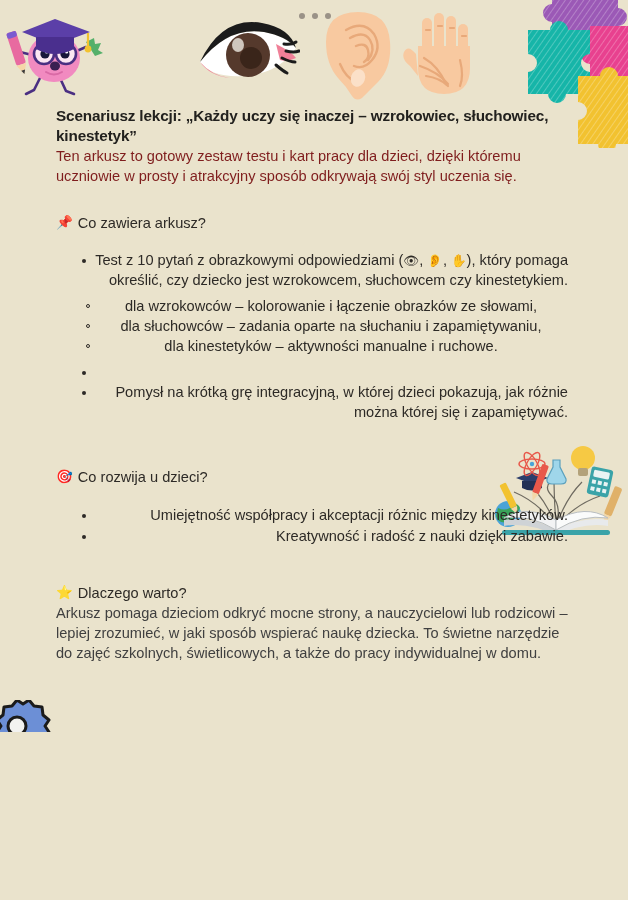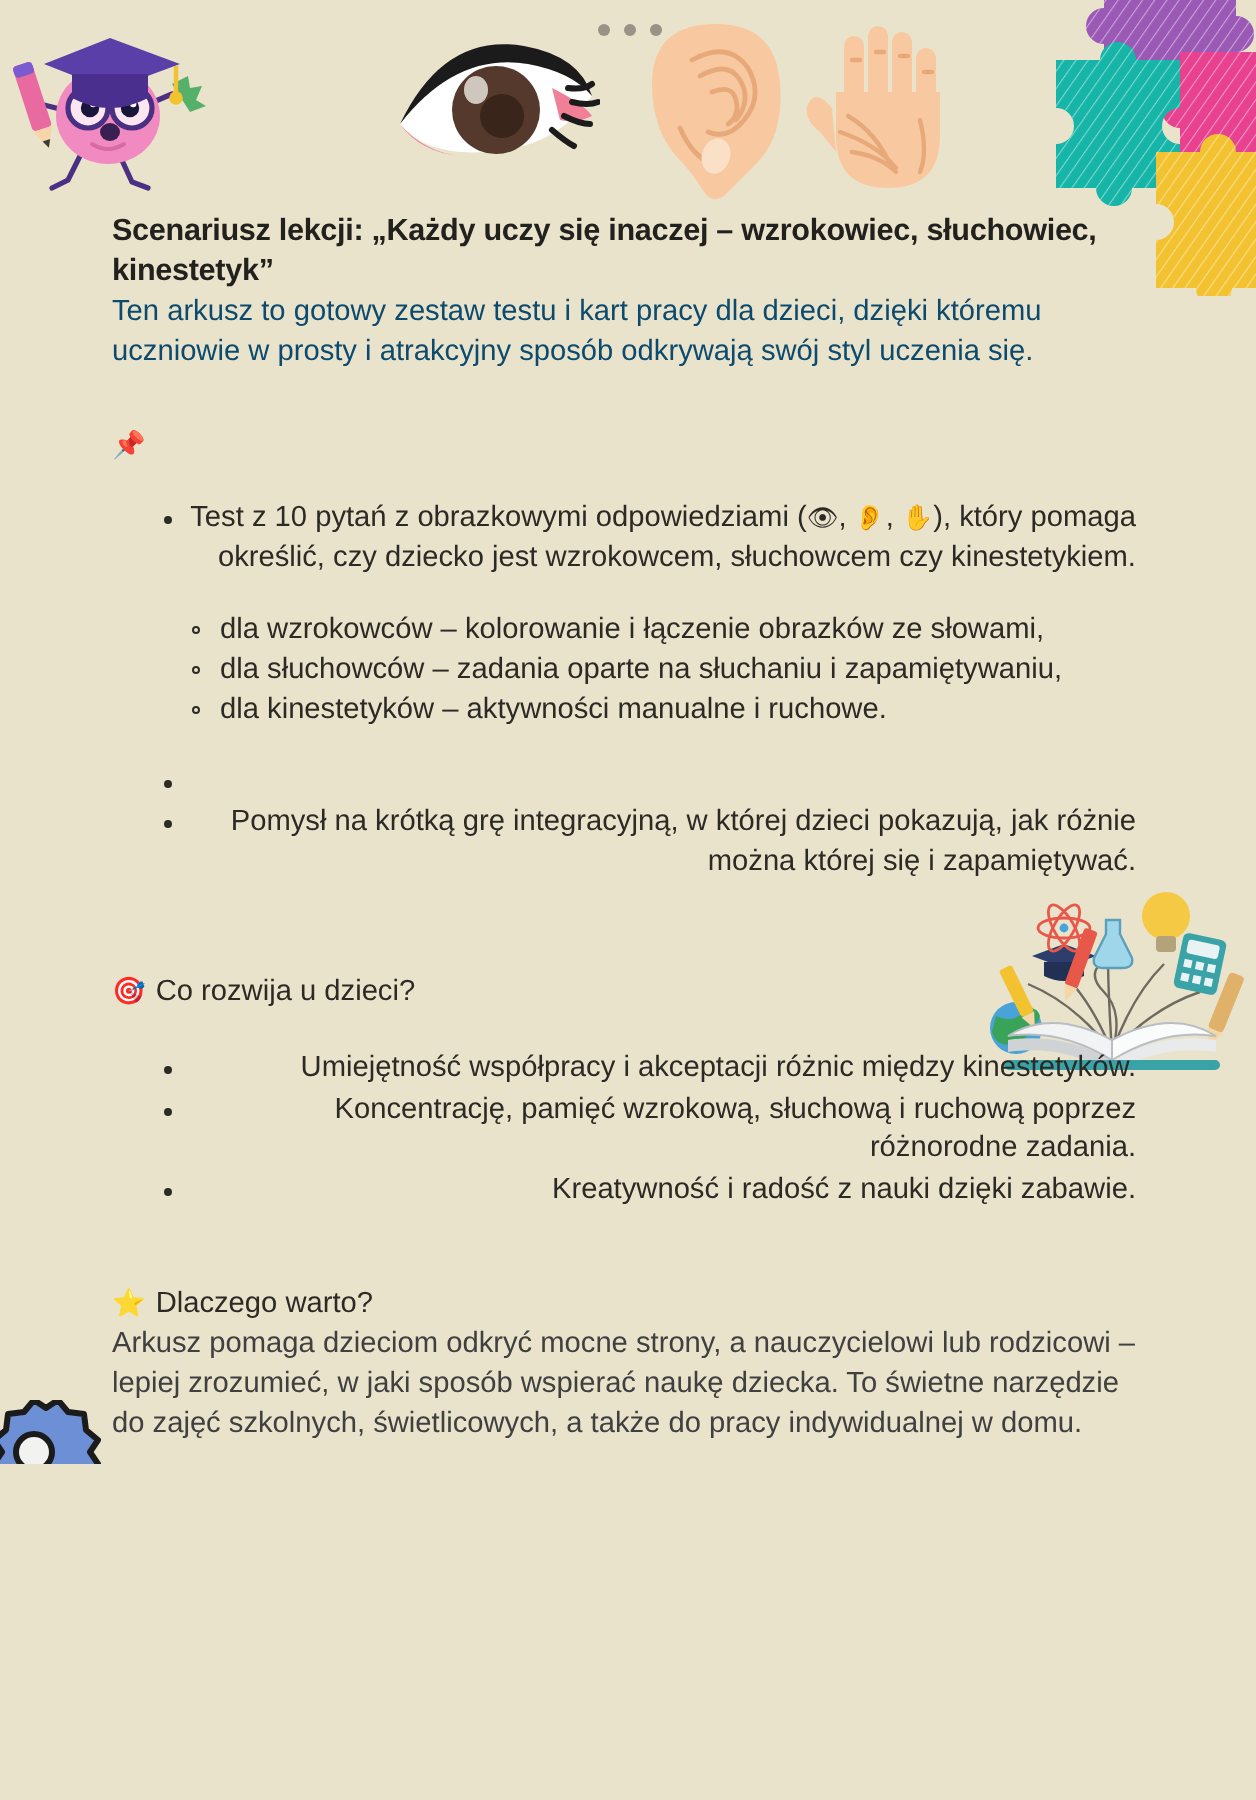--- a/index.html
+++ b/index.html
@@ -69,21 +69,21 @@
     line-height: 1.30;
     letter-spacing: -0.15px;
     margin: 0 0 1px 0;
     color: #22211e;
   }
 
   .intro-paragraph {
     font-size: 14.6px;
     line-height: 1.37;
     margin: 0;
-    color: #0c4a6e;
+    color: #7f1d1d;
   }
 
   .section-heading {
     font-size: 14.6px;
     line-height: 1.35;
     margin: 0;
     color: #2d2a26;
     display: flex;
     align-items: flex-start;
     gap: 5px;
@@ -120,23 +120,24 @@
     width: 4px;
     height: 4px;
     border-radius: 50%;
     background: #2d2a26;
   }
   ul.bullets > li.empty-bullet {
     min-height: 19px;
   }
 
   ul.sub-bullets {
-    margin: 16px;
+    margin: 6px;
     padding: 0 0 0 24px;
     list-style: none;
+    text-align: center;
   }
   ul.sub-bullets > li {
     position: relative;
     font-size: 14.6px;
     line-height: 1.37;
     padding-left: 14px;
     margin: 0;
   }
   ul.sub-bullets > li::before {
     content: "";
@@ -513,20 +514,21 @@
   <div class="content">
 
     <h1 class="doc-title">Scenariusz lekcji: „Każdy uczy się inaczej – wzrokowiec, słuchowiec, kinestetyk”</h1>
 
     <p class="intro-paragraph">Ten arkusz to gotowy zestaw testu i kart pracy dla dzieci, dzięki któremu uczniowie w prosty i atrakcyjny sposób odkrywają swój styl uczenia się.</p>
 
     <div class="spacer-lg"></div>
 
     <div class="section-heading">
       <span class="sec-emoji">📌</span>
+      <span>Co zawiera arkusz?</span>
     </div>
 
     <div class="spacer-md"></div>
 
     <ul class="bullets">
       <li>
         <span>Test z 10 pytań z obrazkowymi odpowiedziami (</span><span class="inline-emoji">👁</span><span>, </span><span class="inline-emoji">👂</span><span>, </span><span class="inline-emoji">✋</span><span>), który pomaga określić, czy dziecko jest wzrokowcem, słuchowcem czy kinestetykiem.</span>
       </li>
     </ul>
 
@@ -545,21 +547,20 @@
 
     <div class="section-heading">
       <span class="sec-emoji">🎯</span>
       <span>Co rozwija u dzieci?</span>
     </div>
 
     <div class="spacer-md"></div>
 
     <ul class="bullets">
       <li>Umiejętność współpracy i akceptacji różnic między kinestetyków.</li>
-      <li>Koncentrację, pamięć wzrokową, słuchową i ruchową poprzez różnorodne zadania.</li>
       <li>Kreatywność i radość z nauki dzięki zabawie.</li>
     </ul>
 
     <div class="spacer-xl"></div>
 
     <div class="section-heading">
       <span class="sec-emoji">⭐</span>
       <span>Dlaczego warto?</span>
     </div>
 

